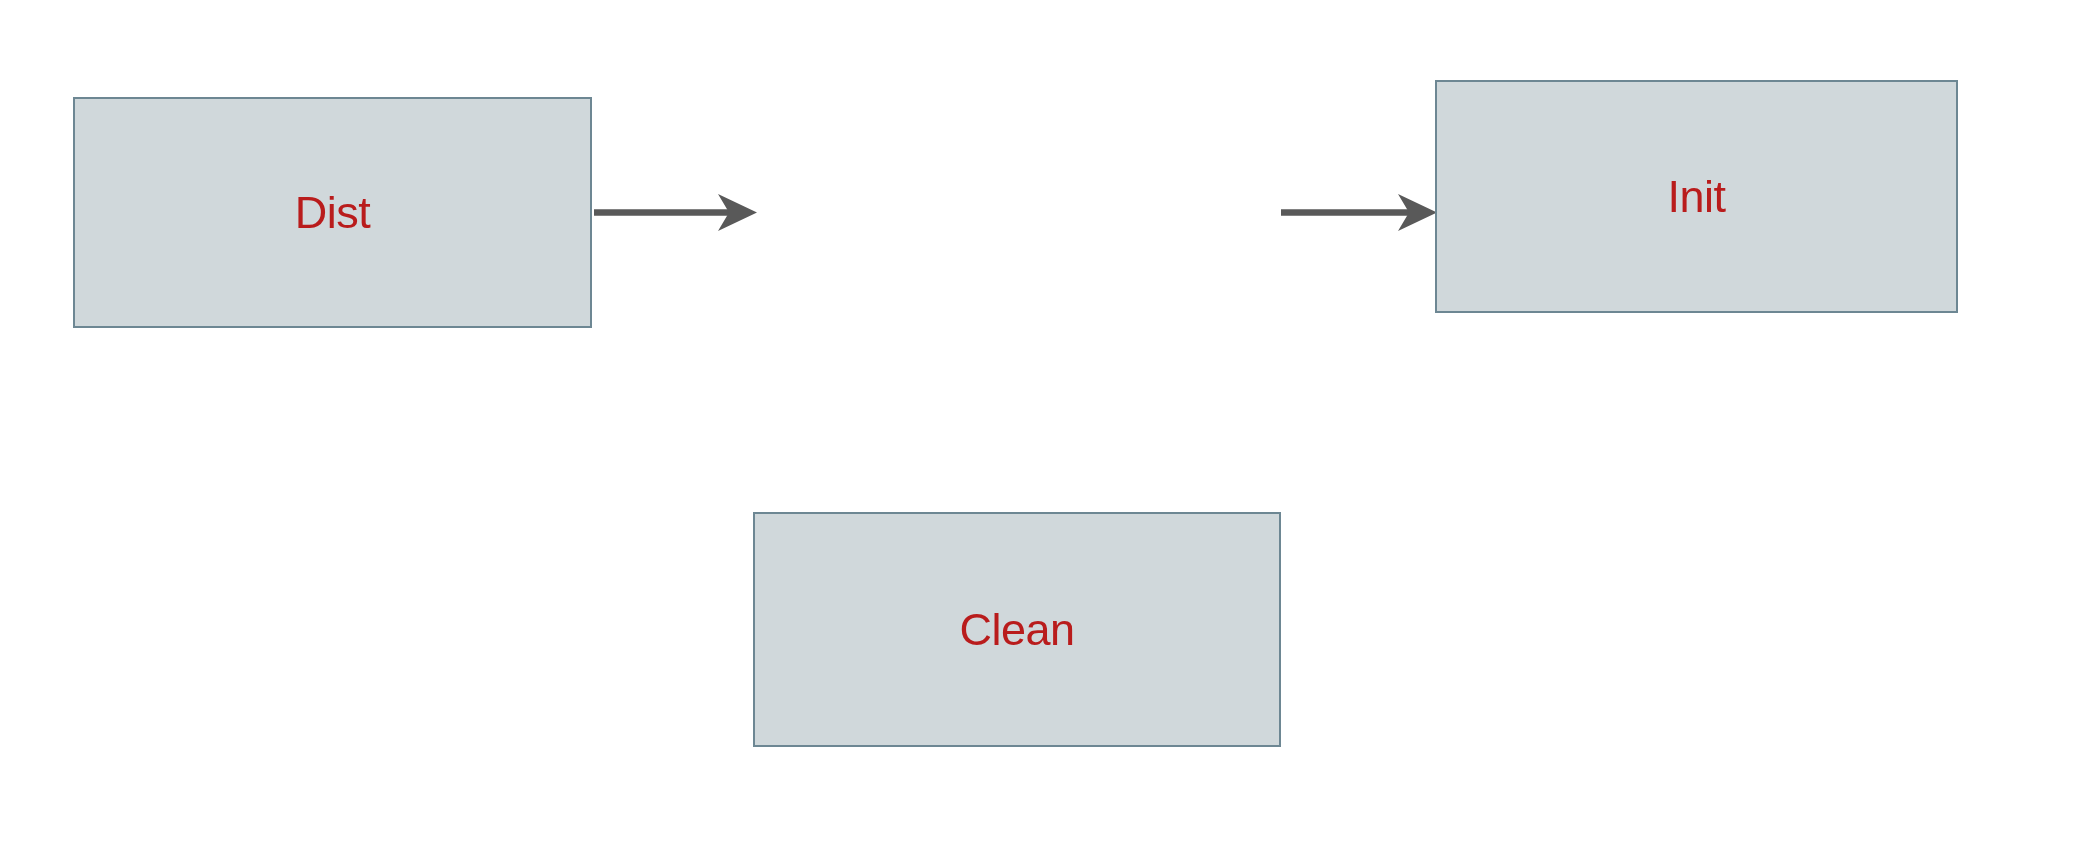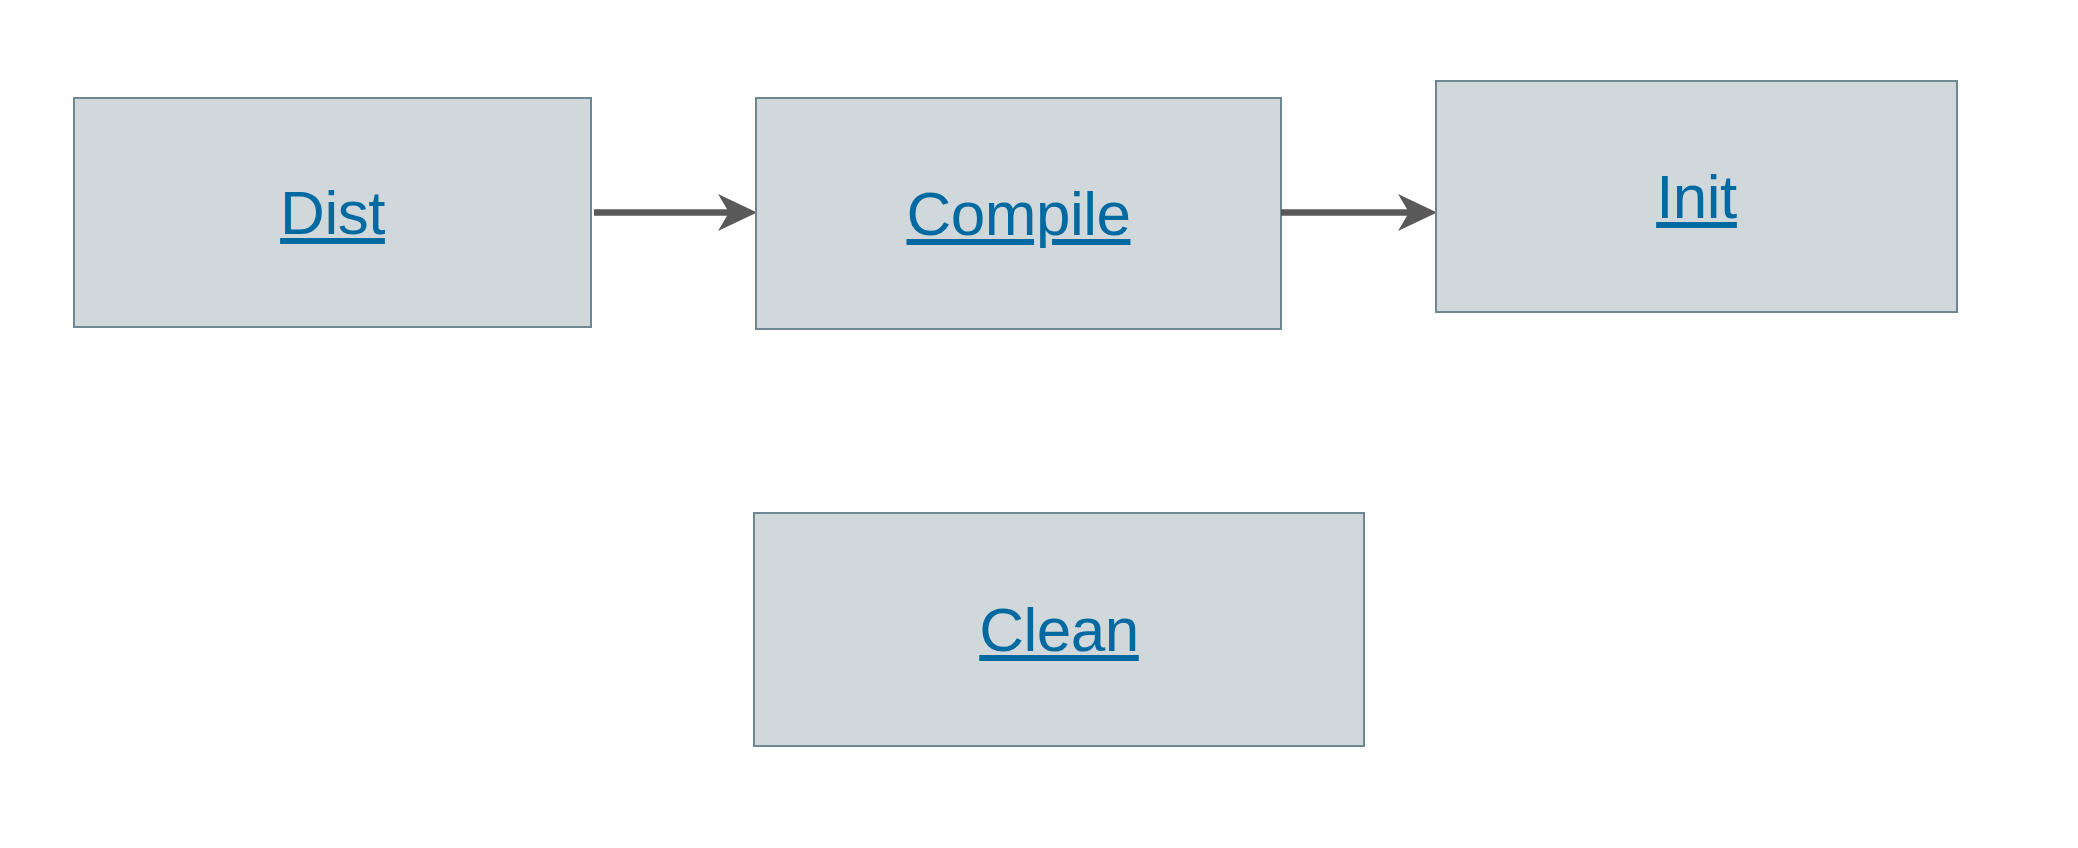--- a/index.html
+++ b/index.html
@@ -22,65 +22,61 @@
     position: absolute;
     box-sizing: border-box;
     background: #d0d8db;
     border: 2.5px solid #6d8793;
     display: flex;
     align-items: center;
     justify-content: center;
   }
   .node-label {
     font-family: "Liberation Sans", sans-serif;
-    font-size: 62px;
+    font-size: 45px;
     font-weight: 400;
-    color: #0369a1;
+    color: #b91c1c;
     line-height: 1;
     letter-spacing: -0.5px;
     white-space: nowrap;
     user-select: none;
-    text-decoration: underline;
   }
   .edge {
     position: absolute;
     overflow: visible;
   }
   .edge svg {
     display: block;
     overflow: visible;
   }
   
   #node-dist    { left: 73px;   top: 97px;  width: 519px; height: 231px; }
   #node-compile { left: 755px;  top: 97px;  width: 527px; height: 233px; }
   #node-init    { left: 1435px; top: 80px;  width: 523px; height: 233px; }
-  #node-clean   { left: 753px;  top: 512px; width: 612px; height: 235px; text-align: center; }
+  #node-clean   { left: 753px;  top: 512px; width: 528px; height: 235px; text-align: center; }
   
   #edge-dist-compile { left: 594px;  top: 188px; width: 163px; height: 50px; }
   #edge-compile-init { left: 1281px; top: 188px; width: 156px; height: 50px; }
 </style>
 </head>
 <body>
 
 <div id="canvas">
 
   <div class="node" id="node-dist">
     <span class="node-label">Dist</span>
   </div>
 
   <div class="edge" id="edge-dist-compile">
     <svg width="163" height="50" viewBox="0 0 163 50" xmlns="http://www.w3.org/2000/svg" aria-hidden="true">
       <line x1="0" y1="24.5" x2="140" y2="24.5" stroke="#595959" stroke-width="6.5"></line>
       <path d="M 163 24.5 L 124 6 L 135 24.5 L 124 43 Z" fill="#595959"></path>
     </svg>
   </div>
 
-  <div class="node" id="node-compile">
-    <span class="node-label">Compile</span>
-  </div>
 
   <div class="edge" id="edge-compile-init">
     <svg width="156" height="50" viewBox="0 0 156 50" xmlns="http://www.w3.org/2000/svg" aria-hidden="true">
       <line x1="0" y1="24.5" x2="133" y2="24.5" stroke="#595959" stroke-width="6.5"></line>
       <path d="M 156 24.5 L 117 6 L 128 24.5 L 117 43 Z" fill="#595959"></path>
     </svg>
   </div>
 
   <div class="node" id="node-init">
     <span class="node-label">Init</span>

